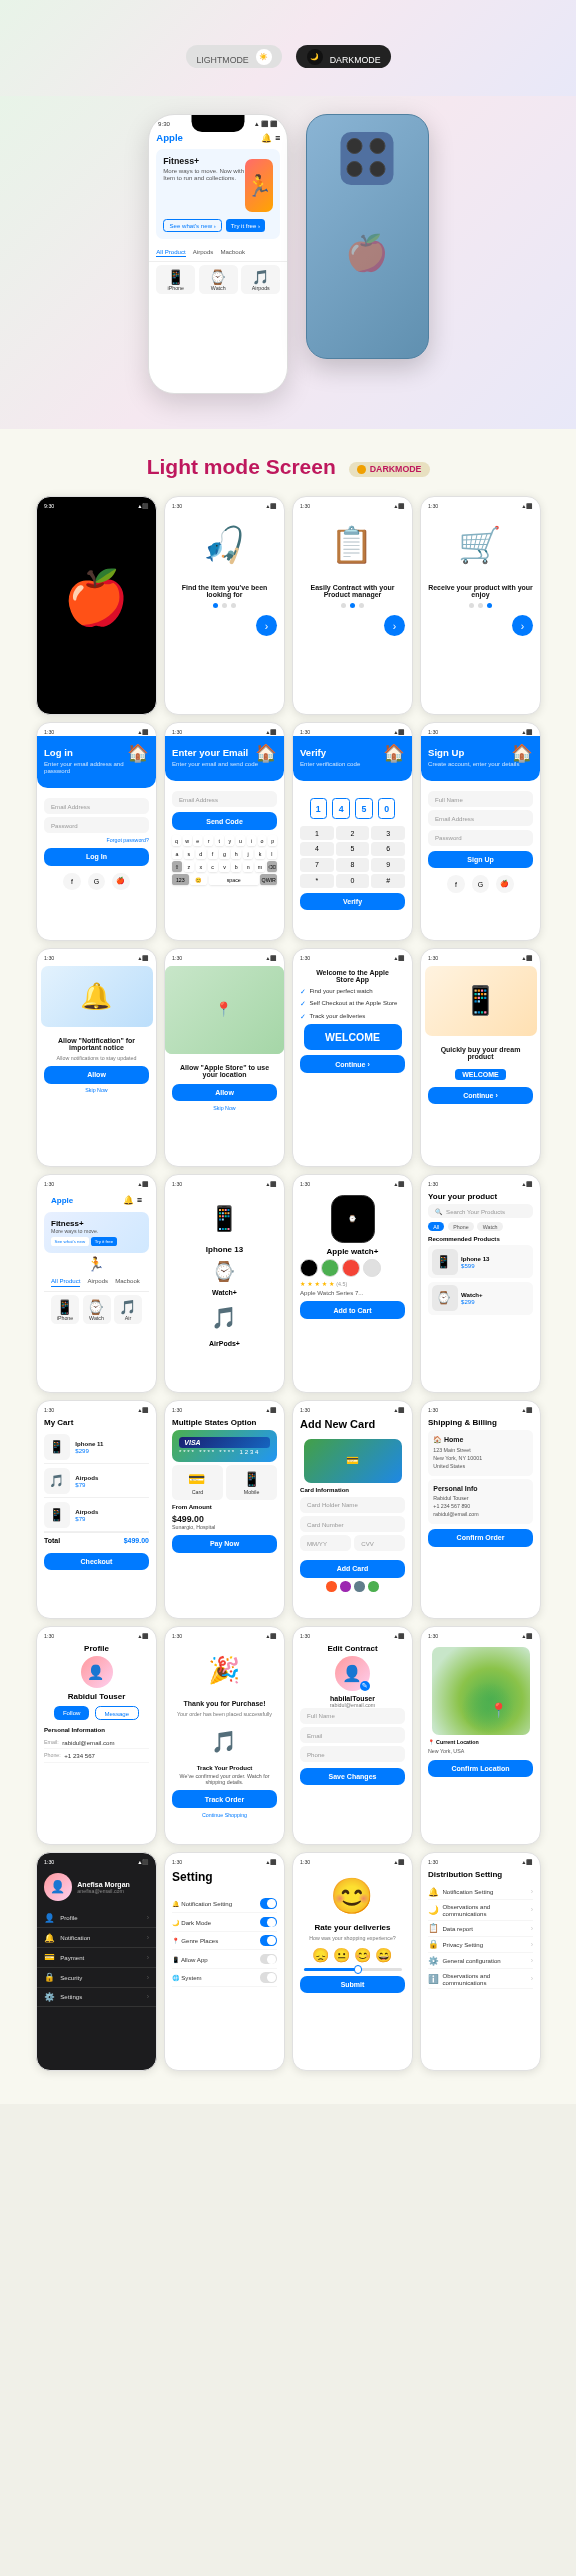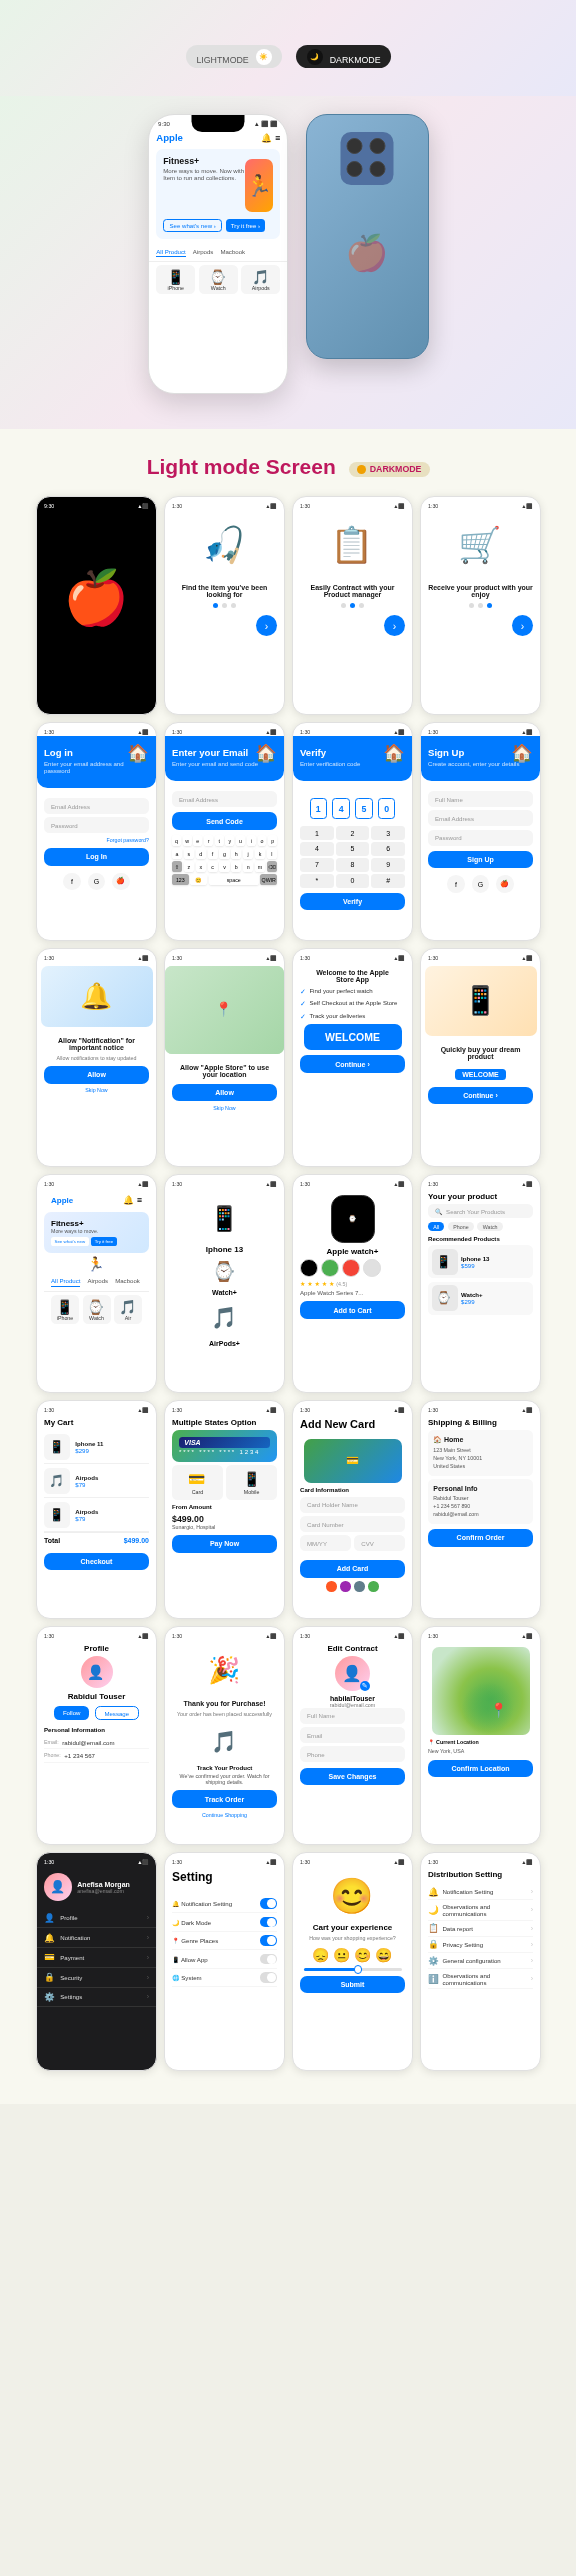--- a/index.html
+++ b/index.html
@@ -1687,21 +1687,21 @@
       </div>
     </div>
 
     <div class="mini-screen">
       <div class="mini-status">
         <span>1:30</span>
           <span>▲⬛</span>
       </div>
       <div class="mini-content">
         <div class="emoji-center">😊</div>
-        <div style="text-align:center; font-size:8px; font-weight:700;">Cart your experience</div>
+        <div style="text-align:center; font-size:8px; font-weight:700;">Rate your deliveries</div>
         <div style="text-align:center; font-size:5.3px; color:#777; margin:3.5px;">How was your shopping experience?</div>
         <div style="display:flex; justify-content:center; gap:3.5px; margin:5.3px 0;">
           <span style="font-size:14px; cursor:pointer;">😞</span>
           <span style="font-size:14px; cursor:pointer;">😐</span>
           <span style="font-size:14px; cursor:pointer;">😊</span>
           <span style="font-size:14px; cursor:pointer;">😄</span>
         </div>
 
         <div class="slider-track">
           <div class="slider-fill"></div>

